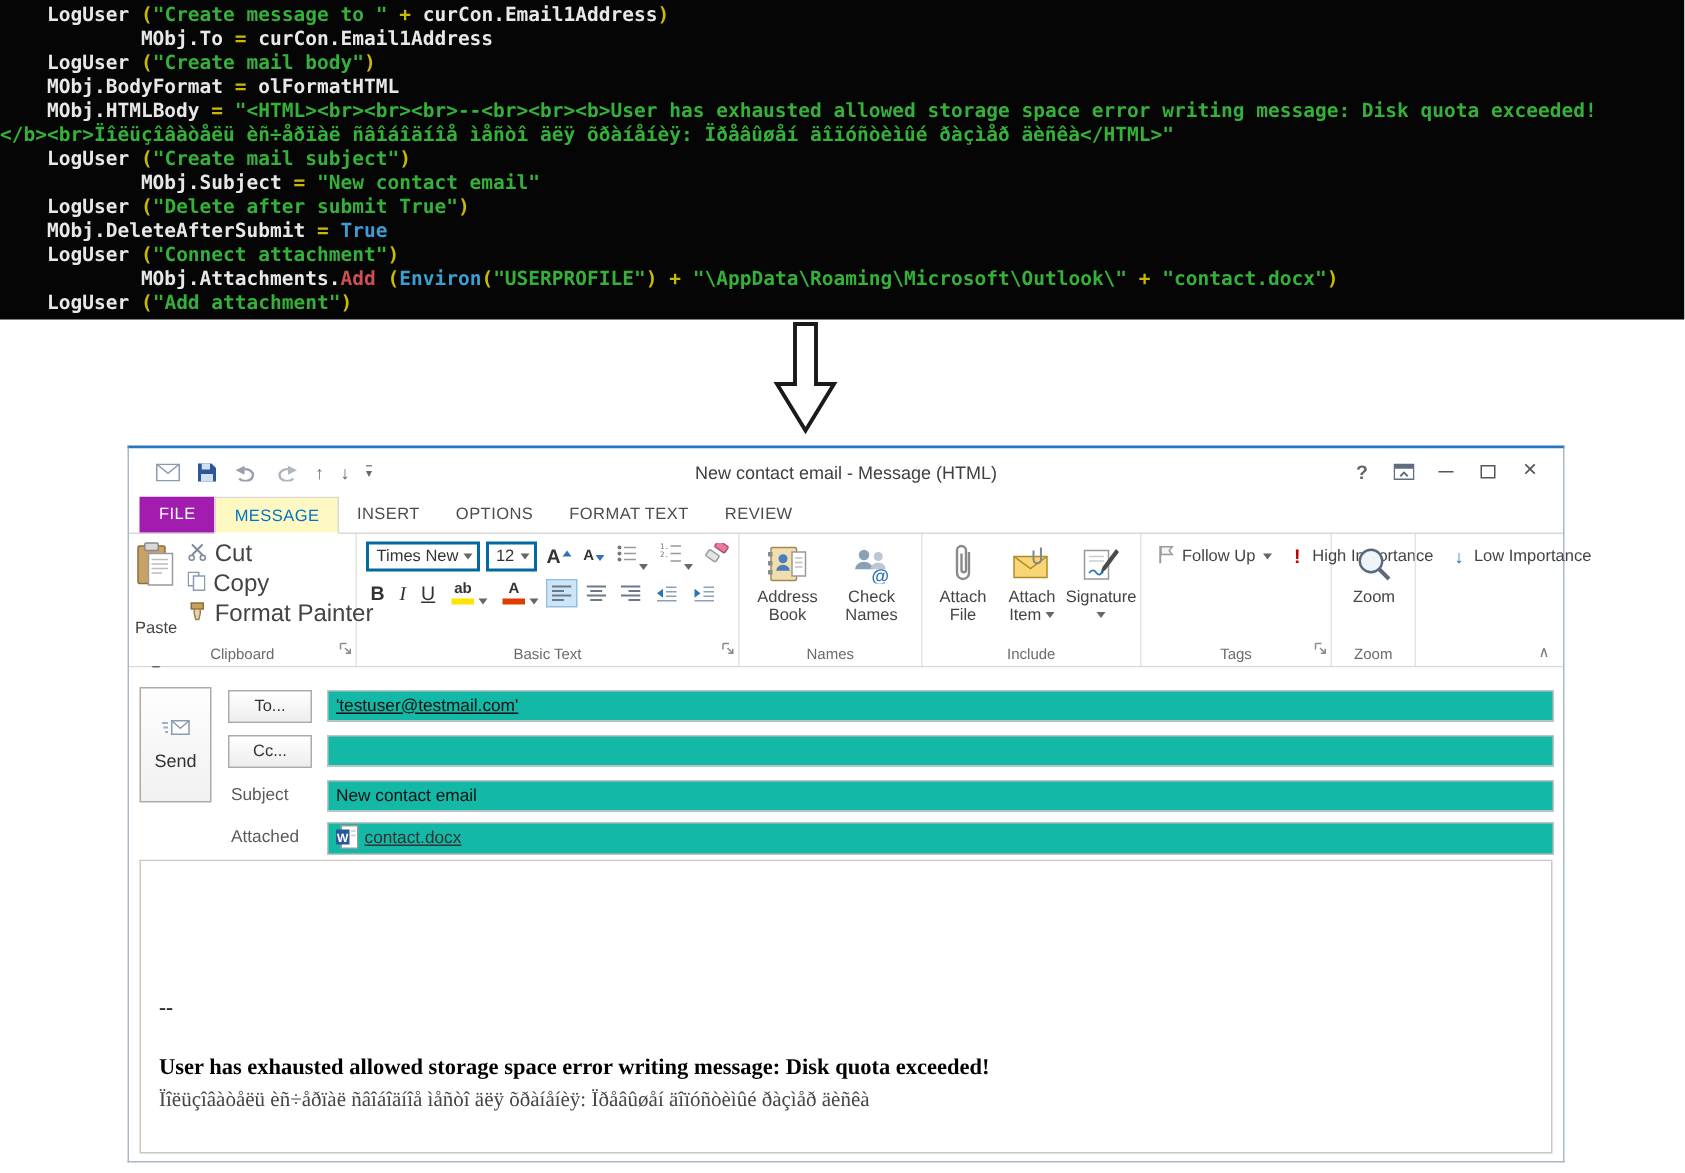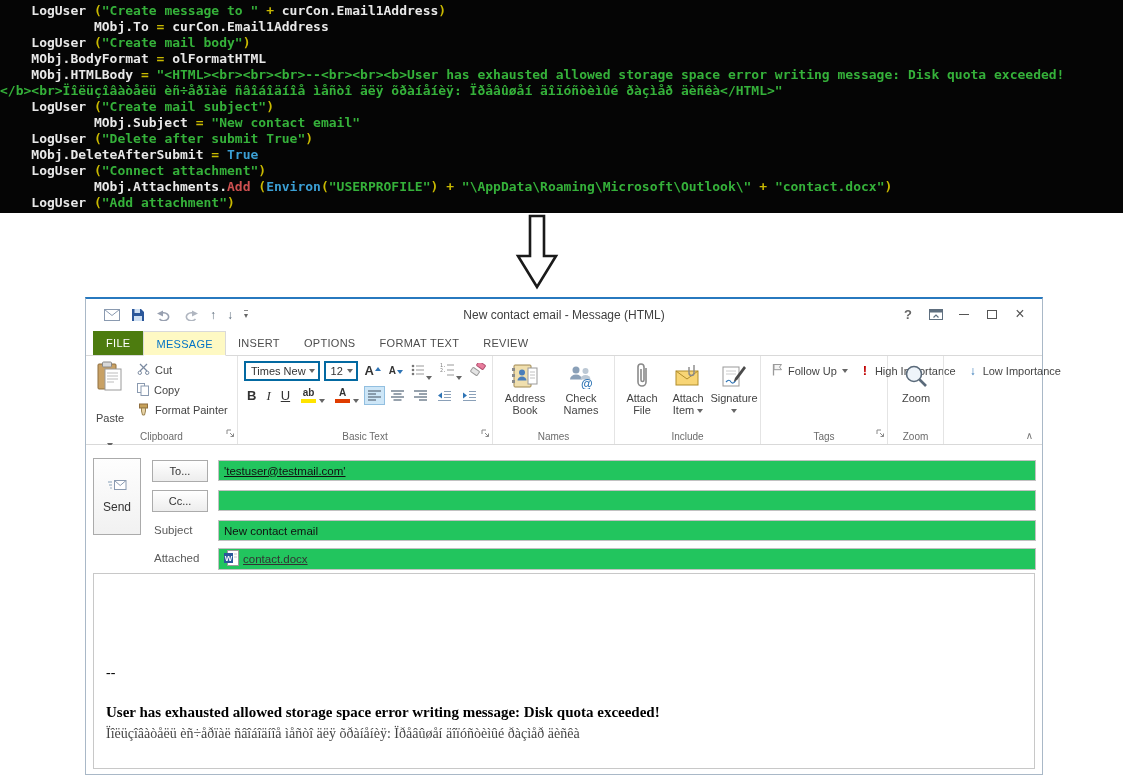--- a/index.html
+++ b/index.html
@@ -29,34 +29,34 @@
   .win-controls { position:absolute; right:8px; top:4px; display:flex; align-items:center; }
   .wc { width:28px; height:22px; display:flex; align-items:center; justify-content:center; color:#555; font-size:13px; }
   .wc.help { font-weight:bold; color:#666; }
   .min-glyph { width:10px; height:1px; background:#555; display:inline-block; }
   .max-glyph { width:10px; height:9px; border:1px solid #555; display:inline-block; }
   .wc.close { font-size:16px; }
 
   
   .ribbon-tabs { height:25px; display:flex; align-items:stretch; padding-left:7px; border-bottom:1px solid #d9d9d9; background:#fff; }
   .rtab { padding:0 12px; font-size:11px; letter-spacing:0.3px; color:#4c4c4c; display:flex; align-items:center; }
-  .rtab.file { background:#4d7c0f; color:#fff; padding:0 13px; }
+  .rtab.file { background:#a21caf; color:#fff; padding:0 13px; }
   .rtab.active { color:#0072c6; background:#fef9c3; border:1px solid #d9d9d9; border-bottom:1px solid #fff; margin-bottom:-1px; }
 
   
   .ribbon { height:89px; background:#fff; border-bottom:1px solid #d9d9d9; display:flex; position:relative; }
   .rgroup { position:relative; border-right:1px solid #e4e4e4; padding:2px 2px 15px 4px; }
   .rgroup-label { position:absolute; bottom:2px; left:0; right:0; text-align:center; font-size:10px; color:#6b6b6b; }
   .launcher { position:absolute; right:2px; bottom:2px; }
   .dd { display:inline-block; width:0; height:0; border-left:3px solid transparent; border-right:3px solid transparent; border-top:4px solid #666; vertical-align:middle; }
 
   .g-clip { width:152px; } .clip-inner { display:flex; gap:3px; }
   .paste-btn { width:40px; display:flex; flex-direction:column; align-items:center; gap:19px; padding-top:3px; font-size:11px; color:#444; }
   .clip-col { display:flex; flex-direction:column; padding-top:2px; }
-  .smallbtn { display:flex; align-items:center; gap:5px; height:20px; font-size:11px; color:#444; padding:0 4px; white-space:nowrap; }
+  .smallbtn { display:flex; align-items:center; gap:5px; height:20px; font-size:16px; color:#444; padding:0 4px; white-space:nowrap; }
 
   .g-basic { width:255px; }
   .bt-row { display:flex; align-items:center; gap:4px; height:25px; padding:0 2px; }
   .combo { height:20px; border:2px solid #0369a1; background:#fff; display:flex; align-items:center; font-size:11px; color:#333; padding:0 3px 0 5px; gap:3px; }
   .combo span:first-child { flex:1; overflow:hidden; white-space:nowrap; }
   .w-font{width:80px} .w-size{width:37px}
   .ibtn { display:flex; align-items:flex-end; gap:1px; padding:1px 2px; }
   .gA { font-size:13px; font-weight:bold; color:#333; line-height:1; }
   .gA.small { font-size:10px; }
   .tinytri-up { width:0;height:0;border-left:3px solid transparent;border-right:3px solid transparent;border-bottom:4px solid #2e74b5; margin-bottom:6px;}
@@ -82,21 +82,21 @@
   .lo-glyph { color:#2e74b5; font-weight:bold; font-size:12px; width:10px; text-align:center; }
   .ribbon-collapse { position:absolute; right:9px; bottom:3px; color:#777; font-size:10px; }
 
   
   .compose { position:relative; height:128px; background:#fff; }
   .send-btn { position:absolute; left:7px; top:13px; width:48px; height:77px; border:1px solid #ababab;
     background:linear-gradient(#fefefe,#f1f1f1); display:flex; flex-direction:column; align-items:center; justify-content:center; gap:6px; font-size:12px; color:#333; }
   .fld-btn { position:absolute; left:66px; width:56px; height:22px; border:1px solid #ababab; background:linear-gradient(#fff,#ededed);
     font-size:11px; color:#333; display:flex; align-items:center; justify-content:center; }
   .to-btn{top:15px} .cc-btn{top:45px}
-  .fld { position:absolute; left:132px; width:818px; height:21px; border:1px solid #c2c2c2; background:#22c55e;
+  .fld { position:absolute; left:132px; width:818px; height:21px; border:1px solid #c2c2c2; background:#14b8a6;
     font-size:11.5px; color:#111; display:flex; align-items:center; padding-left:5px; }
   .to-fld{top:15px} .cc-fld{top:45px} .subj-fld{top:75px} .att-fld{top:103px; height:22px;}
   .fld-label { position:absolute; left:68px; font-size:11.5px; color:#5a5a5a; }
   .subj-label{top:79px} .att-label{top:107px}
   .to-value { text-decoration:underline; }
   .att-chip { display:flex; align-items:center; gap:4px; }
   .att-name { text-decoration:underline; color:#333; }
 
   
   .msg-body { margin:0 7px; height:196px; border:1px solid #c8c8c8; background:#fff;

